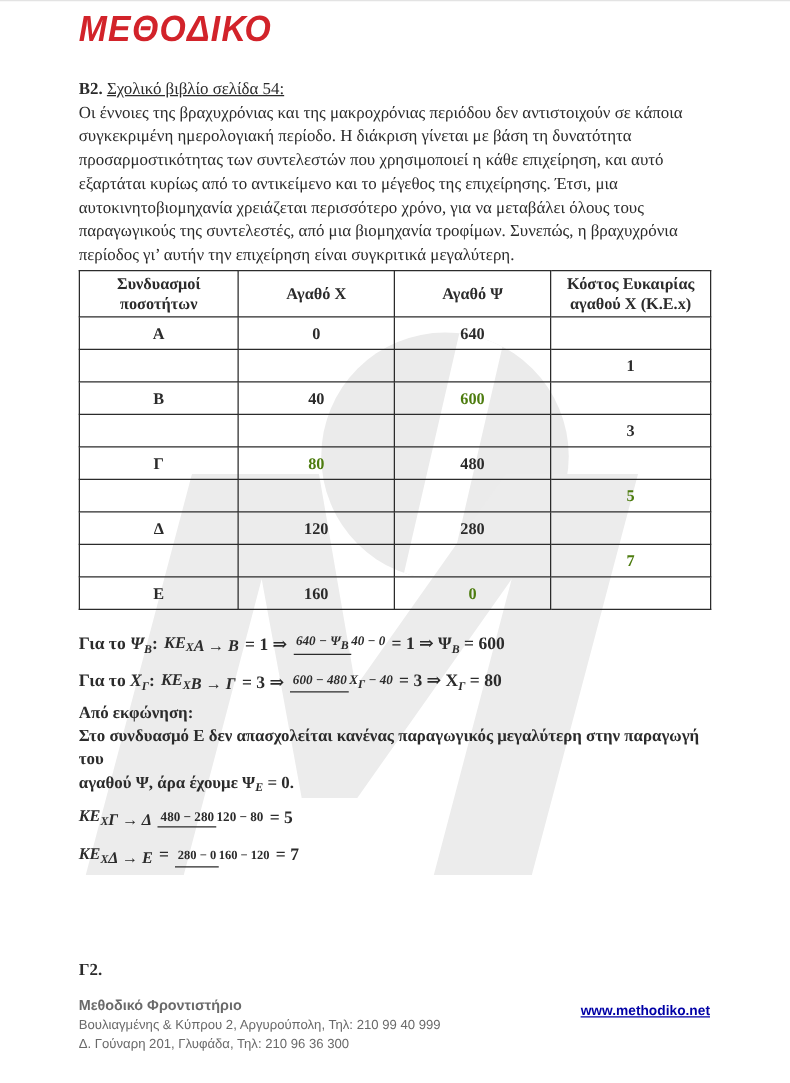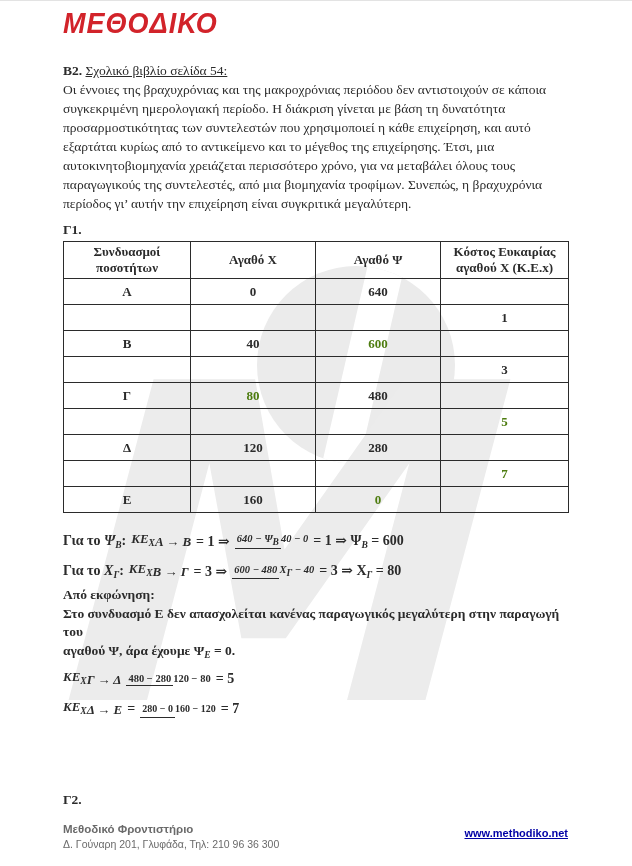--- a/index.html
+++ b/index.html
@@ -84,21 +84,20 @@
 
   <div class="content">
     <div class="logo">ΜΕΘΟΔΙΚΟ</div>
 
     <div class="b2">
       <div><span class="b2-label">Β2.</span>
         <span class="b2-link">Σχολικό βιβλίο σελίδα 54:</span></div>
       <div class="b2-body">Οι έννοιες της βραχυχρόνιας και της μακροχρόνιας περιόδου δεν αντιστοιχούν σε κάποια συγκεκριμένη ημερολογιακή περίοδο. Η διάκριση γίνεται με βάση τη δυνατότητα προσαρμοστικότητας των συντελεστών που χρησιμοποιεί η κάθε επιχείρηση, και αυτό εξαρτάται κυρίως από το αντικείμενο και το μέγεθος της επιχείρησης. Έτσι, μια αυτοκινητοβιομηχανία χρειάζεται περισσότερο χρόνο, για να μεταβάλει όλους τους παραγωγικούς της συντελεστές, από μια βιομηχανία τροφίμων. Συνεπώς, η βραχυχρόνια περίοδος γι’ αυτήν την επιχείρηση είναι συγκριτικά μεγαλύτερη.</div>
     </div>
 
-    <div class="g-label">Γ1.</div>
 
     <table class="ppf">
       <colgroup>
           <col class="c1">
           <col class="c2">
           <col class="c3">
           <col class="c4">
         </colgroup>
       <tbody>
           <tr>
@@ -223,20 +222,21 @@
         <span class="plain">= 7</span>
       </div>
 
     </div>
 
     <div class="g-label g2">Γ2.</div>
 
     <div class="footer">
       <div>
         <div class="footer-name">Μεθοδικό Φροντιστήριο</div>
+        <div class="footer-line">Βουλιαγμένης &amp; Κύπρου 2, Αργυρούπολη, Τηλ: 210 99 40 999</div>
         <div class="footer-line">Δ. Γούναρη 201, Γλυφάδα, Τηλ: 210 96 36 300</div>
 
       </div>
       <div>
         <span class="footer-link">www.methodiko.net</span>
       </div>
     </div>
   </div>
 </div>
 

